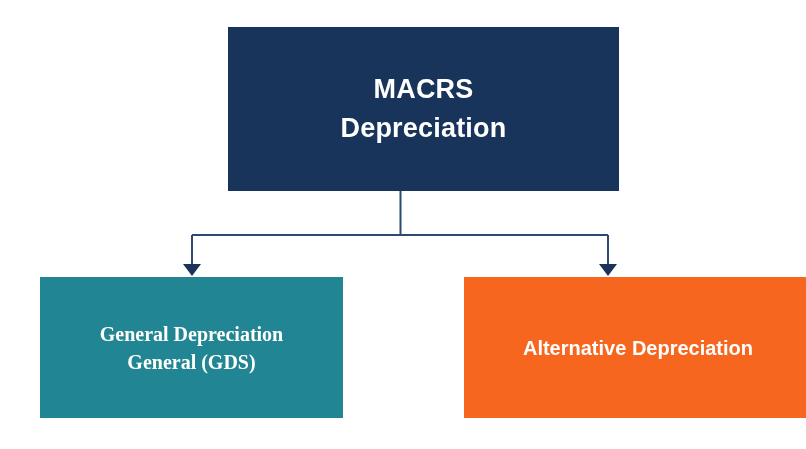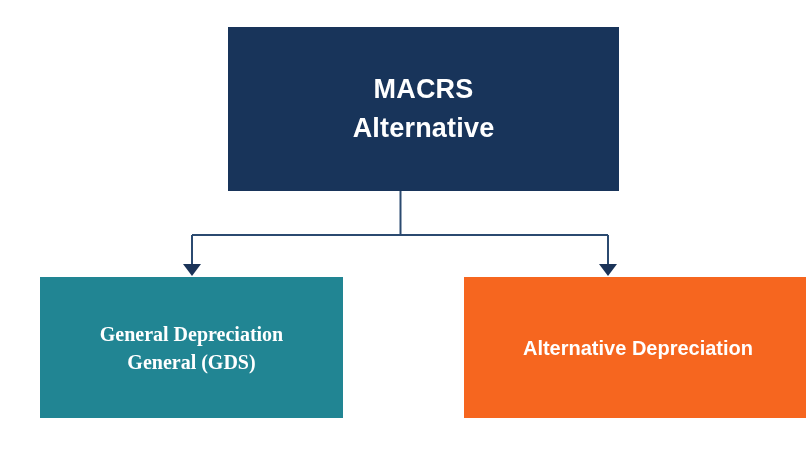--- a/index.html
+++ b/index.html
@@ -79,21 +79,21 @@
 
     <path d="M 608 235 L 608 266" fill="none" stroke-width="2" stroke="#2B4A70"></path>
 
     <polygon points="183,264 201,264 192,276" fill="#1B3358"></polygon>
 
     <polygon points="599,264 617,264 608,276" fill="#1B3358"></polygon>
   </svg>
 
   <div class="node node-root" style="background: rgb(24, 52, 90);">
     <span class="text-line">MACRS</span>
-    <span class="text-line">Alternative</span>
+    <span class="text-line">Depreciation</span>
   </div>
 
   <div class="node node-gds" style="background: rgb(33, 133, 147); font-family: Liberation Serif, serif;">
     <span class="text-line">General Depreciation</span>
     <span class="text-line">General (GDS)</span>
   </div>
 
   <div class="node node-ads" style="background: rgb(246, 102, 31);">
     <span class="text-line">Alternative Depreciation</span>
   </div>

